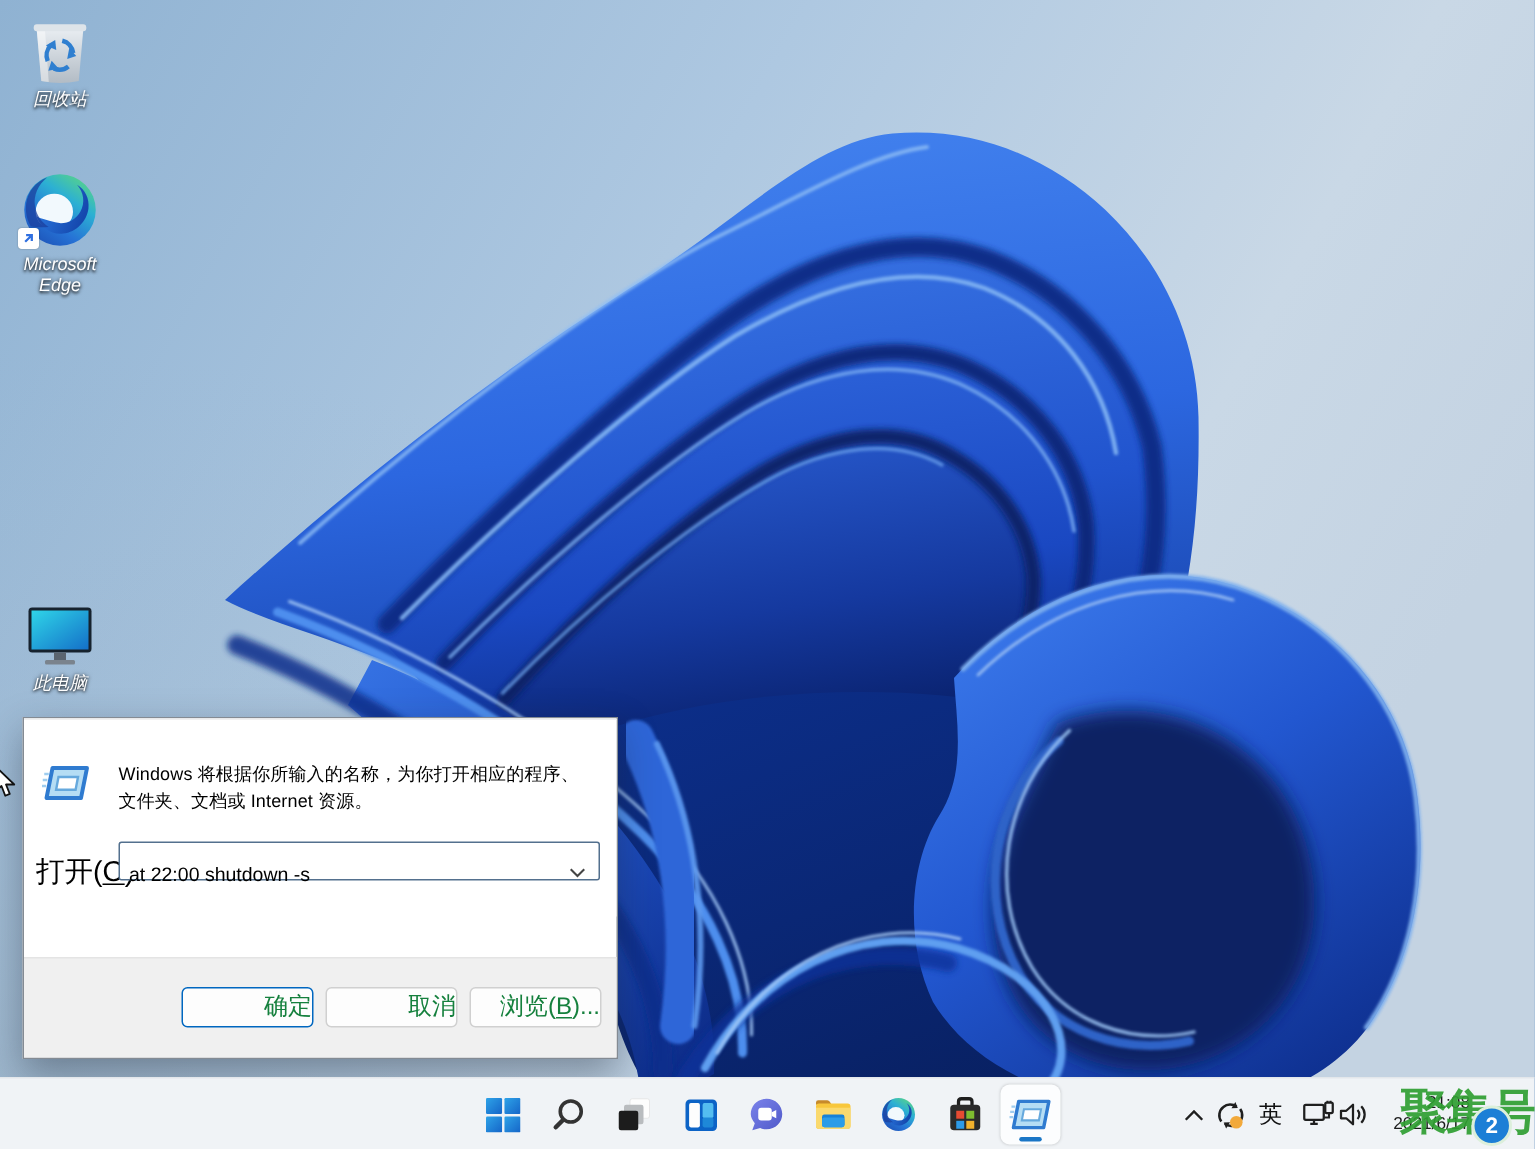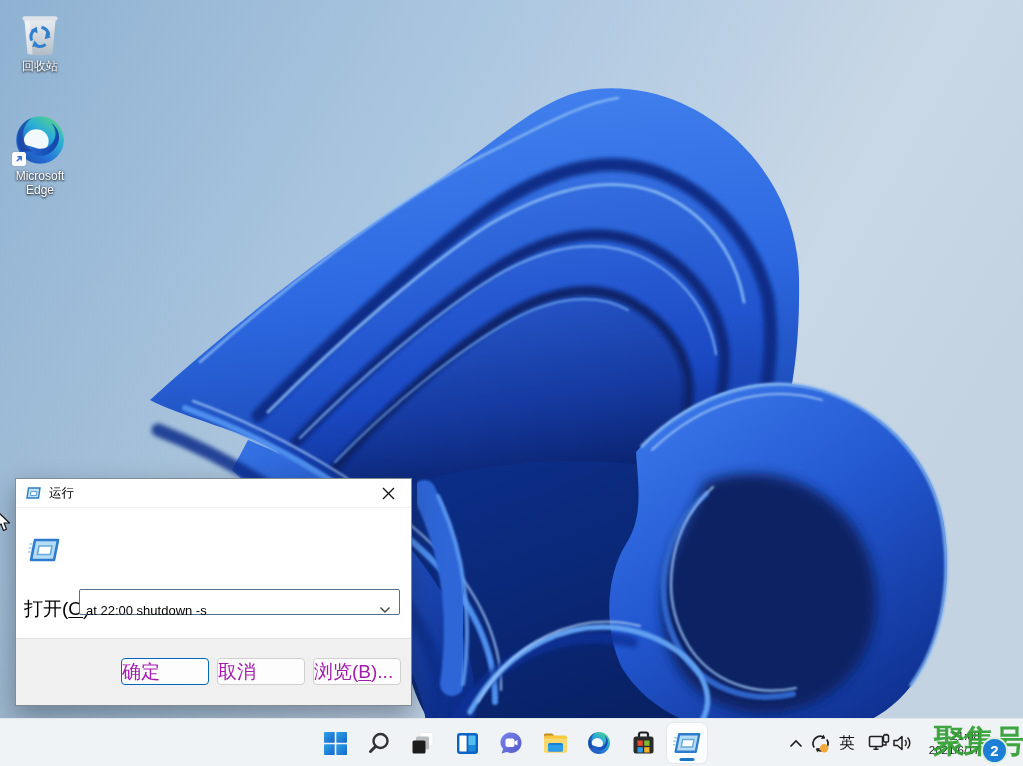--- a/index.html
+++ b/index.html
@@ -2,21 +2,21 @@
 <html><head>
 <meta charset="utf-8">
 <style>
   * { margin:0; padding:0; box-sizing:border-box; }
   html,body { width:1023px; height:766px; overflow:hidden; }
   body { font-family:"Liberation Sans", sans-serif; position:relative; background:#a9c2da; }
   .screen { position:absolute; inset:0; width:1023px; height:766px; overflow:hidden; }
   .wallpaper { position:absolute; inset:0; }
 
   
-  .desktop-icon { position:absolute; width:80px; left:0; display:flex; flex-direction:column; align-items:center; }
+  .desktop-icon { position:absolute; width:80px; left:0; display:flex; flex-direction:column; align-items:center;font-style:italic; }
   .desktop-icon .img { height:50px; display:flex; align-items:flex-end; justify-content:center; position:relative; }
   .desktop-icon .lbl { margin-top:3px; font-size:12px; color:#fff; text-align:center; line-height:14px;
       text-shadow:0 1px 2px rgba(0,0,0,.8), 0 0 3px rgba(0,0,0,.5); }
   .shortcut-badge { position:absolute; left:-2px; bottom:0px; width:14px; height:14px; background:#fff; border-radius:2.5px;
       display:flex; align-items:center; justify-content:center; box-shadow:0 0 1px rgba(0,0,0,.4); }
 
   
   .run-dialog { position:absolute; left:15px; top:478px; width:397px; height:228px; background:#fff;
       border:1px solid #848b93; box-shadow:0 10px 24px rgba(30,40,55,.4); font-size:13px; color:#000; }
   .rd-titlebar { height:28px; display:flex; align-items:center; padding:0 8px 0 10px; background:#fff; }
@@ -25,22 +25,22 @@
   .rd-body { position:relative; height:132px; background:#fff; border-top:1px solid #f0f0f0; }
   .rd-bigicon { position:absolute; left:12px; top:30px; }
   .rd-desc { position:absolute; left:63px; top:27px; line-height:18px; font-size:12px; letter-spacing:0.1px; }
   .rd-desc div { white-space:nowrap; }
   .rd-open-label { position:absolute; left:8px; top:88px; font-size:19px;text-align:center; }
   .rd-combo { position:absolute; left:63px; top:81px; width:321px; height:26px; background:#fff;
       border:1px solid #53708e; border-radius:2px; display:flex; align-items:center; padding:16px 8px 0 6px; }
   .rd-combo-text { flex:1; font-size:13px; white-space:nowrap; overflow:hidden; }
   .rd-footer { position:absolute; left:0; right:0; bottom:0; height:67px; background:#f0f0f0; border-top:1px solid #e4e4e4;
       display:flex; align-items:flex-start; justify-content:flex-end; gap:8px; padding:19px 10px 0 0; }
-  .rd-btn { width:88px; height:27px; background:#fdfdfd; border:1px solid #d0d0d0; border-radius:4px; font-size:19px;
-      font-family:"Liberation Sans", sans-serif; display:flex; align-items:center; justify-content:flex-start; color:#a21caf; }
+  .rd-btn { width:88px; height:27px; background:#fdfdfd; border:1px solid #d0d0d0; border-radius:4px; font-size:16px;
+      font-family:"Liberation Sans", sans-serif; display:flex; align-items:center; justify-content:flex-end; color:#15803d; }
   .rd-btn.default { border:1.6px solid #0067c0; }
   .accel { text-decoration:underline; text-underline-offset:2px; }
 
   
   .taskbar { position:absolute; left:0; right:0; bottom:0; height:48px; background:#f0f3f6; border-top:1px solid #e3e7eb; }
   .tb-center { position:absolute; left:315px; top:4px; display:flex; gap:4px; }
   .tb-btn { width:40px; height:40px; border-radius:6px; display:flex; align-items:center; justify-content:center; position:relative; }
   .tb-btn.active { background:#fcfdfe; box-shadow:0 0 2px rgba(0,0,0,.15); }
   .tb-active-pill { position:absolute; bottom:2px; left:50%; transform:translateX(-50%); width:15px; height:3.5px; border-radius:2px; background:#1a76c6; }
   .tray-ico { position:absolute; top:4px; height:40px; display:flex; align-items:center; justify-content:center; }
@@ -263,41 +263,50 @@
         <svg width="10" height="10" viewBox="0 0 10 10">
             <path d="M2.8,7.2 L7.2,2.8 M3.4,2.8 L7.2,2.8 L7.2,6.6" stroke="#2f6fe0" stroke-width="1.5" fill="none"></path>
           </svg>
       </span>
     </div>
     <div class="lbl" style="width:70px;">Microsoft Edge</div>
   </div>
 
 
 
+  <div class="desktop-icon" style="top:395px;">
+    <div class="img">
+      <svg width="46" height="42" viewBox="0 0 46 42">
+        <defs>
+            <linearGradient id="pc1" x1="0" y1="0" x2="1" y2="1">
+              <stop offset="0" stop-color="#2fd5e8"></stop>
+              <stop offset="1" stop-color="#1470c8"></stop>
+            </linearGradient>
+          </defs>
+        <rect x="2" y="2" width="42" height="30" rx="2.5" fill="#16222e"></rect>
+        <rect x="4" y="4" width="38" height="26" fill="url(#pc1)"></rect>
+        <rect x="19" y="32" width="8" height="5" fill="#5a6470"></rect>
+        <rect x="13" y="37" width="20" height="3" rx="1" fill="#7a838d"></rect>
+      </svg>
+    </div>
+    <div class="lbl">此电脑</div>
+  </div>
 
   <div class="run-dialog">
-    <div class="rd-titlebar">
-      <svg width="15" height="12" viewBox="0 0 15 12">
-        <path d="M2.5,1 L14,1 L12.5,11 L1,11 Z" fill="#bfe0f6" stroke="#2e7cc3" stroke-width="1.4"></path>
-        <path d="M5,4.5 L11,4.5 L10.3,8.5 L4.3,8.5 Z" fill="#fff" stroke="#5aa2d8" stroke-width="1"></path>
-      </svg>
-      <span class="rd-title">运行</span>
-      <span class="rd-close">
-        <svg width="13" height="13" viewBox="0 0 13 13">
-            <path d="M1,1 L12,12 M12,1 L1,12" stroke="#111" stroke-width="1.3"></path>
-          </svg>
-      </span>
-    </div>
     <div class="rd-body">
       <div class="rd-bigicon">
         <svg width="32" height="24" viewBox="0 0 32 24">
           <path d="M7,2 L30,2 L26,22 L3,22 Z" fill="#b5ddf4" stroke="#2f7bd0" stroke-width="2.6" stroke-linejoin="round"></path>
           <path d="M11,8 L24,8 L22.4,16.5 L9.4,16.5 Z" fill="#fff" stroke="#66a9dd" stroke-width="1.6"></path>
           <path d="M1.5,6 L4.5,6 M0.5,10 L3.6,10 M-0.5,14 L2.8,14" stroke="#9fcdef" stroke-width="1.6"></path>
         </svg>
+      </div>
+      <div class="rd-desc">
+        <div>Windows 将根据你所输入的名称，为你打开相应的程序、</div>
+        <div>文件夹、文档或 Internet 资源。</div>
       </div>
       <div class="rd-open-label"><span>打开(</span><span class="accel">O</span><span>):</span></div>
       <div class="rd-combo">
         <span class="rd-combo-text">at 22:00 shutdown -s</span>
         <svg width="12" height="8" viewBox="0 0 12 8">
             <path d="M1.5,1.5 L6,6 L10.5,1.5" stroke="#444" stroke-width="1.4" fill="none"></path>
           </svg>
       </div>
     </div>
     <div class="rd-footer">

